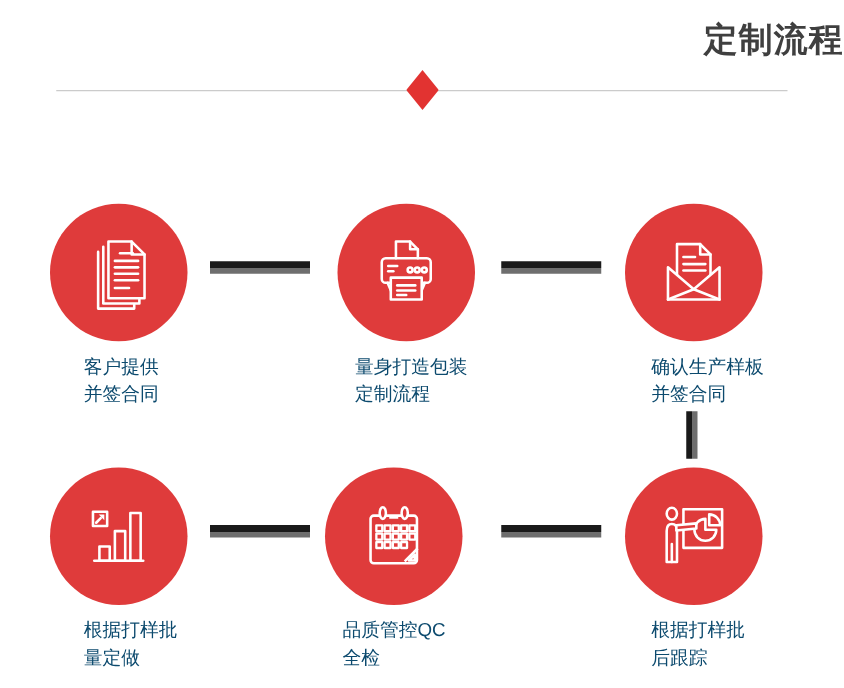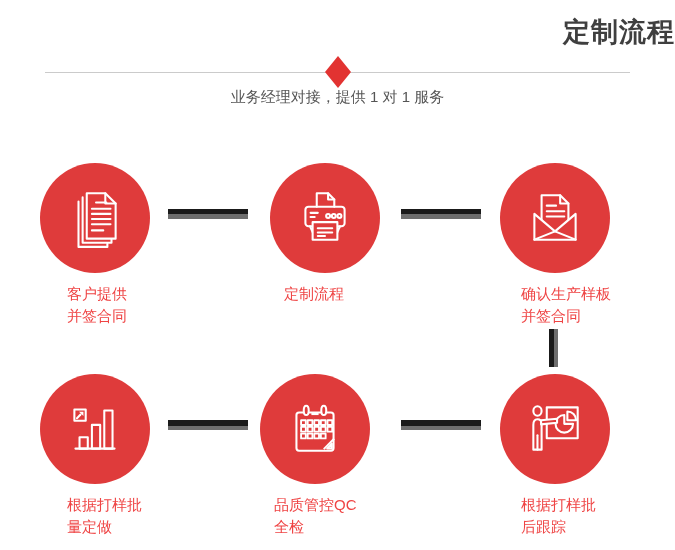--- a/index.html
+++ b/index.html
@@ -22,21 +22,21 @@
   .pos-2{left:270px;top:163px;}
   .pos-3{left:500px;top:163px;}
   .pos-4{left:40px;top:374px;}
   .pos-5{left:260px;top:374px;}
   .pos-6{left:500px;top:374px;}
   .circle{
     width:110px;height:110px;border-radius:50%;background:#df3b3b;
     display:flex;align-items:center;justify-content:center;
   }
   .step-label{
-    position:absolute;top:120px;font-size:15px;line-height:22px;color:#ef4444;
+    position:absolute;top:120px;font-size:15px;line-height:22px;color:#0c4a6e;
     white-space:nowrap;text-align:left;
   }
   .lbl-a{left:27px;} .lbl-b{left:14px;} .lbl-c{left:21px;}
   .conn-h{
     position:absolute;width:80px;height:10px;
     background:linear-gradient(to bottom,#1a1a1a 0%,#1a1a1a 55%,#6e6e6e 55%,#6e6e6e 100%);
   }
   .conn-h1{left:168px;top:209px;}
   .conn-h2{left:401px;top:209px;}
   .conn-h3{left:168px;top:420px;}
@@ -54,21 +54,20 @@
   <h1 class="title">定制流程</h1>
 
   <div class="divider"></div>
 
   <div class="diamond">
     <svg width="26" height="32" viewBox="0 0 26 32">
         <polygon points="13,0 26,16 13,32 0,16" fill="#e23331"></polygon>
       </svg>
   </div>
 
-  <div class="subtitle">业务经理对接，提供 1 对 1 服务</div>
 
   <div class="step pos-1">
     <div class="circle">
       <svg width="66" height="66" viewBox="0 0 64 64">
         <g stroke="#fff" stroke-width="2" fill="none" stroke-linejoin="round" stroke-linecap="round">
           <polyline points="16,16 16,60 44,60 44,57"></polyline>
           <polyline points="20,12 20,56 48,56 48,53"></polyline>
           <path d="M24,52 V8 H42 L52,18 V52 Z" fill="#df3b3b"></path>
           <path d="M42,8 V18 H52"></path>
           <line x1="33" y1="17" x2="43" y2="17"></line>
@@ -101,20 +100,21 @@
           <circle cx="40.5" cy="30" r="1.9"></circle>
           <circle cx="46" cy="30" r="1.9"></circle>
           <rect x="20" y="36" width="24" height="17" fill="#df3b3b"></rect>
           <line x1="25" y1="42" x2="39" y2="42"></line>
           <line x1="25" y1="46" x2="39" y2="46"></line>
           <line x1="25" y1="49.5" x2="32" y2="49.5"></line>
         </g>
       </svg>
     </div>
     <div class="step-label lbl-b">
+      <div>量身打造包装</div>
       <div>定制流程</div>
     </div>
   </div>
 
   <div class="step pos-4">
     <div class="circle">
       <svg width="66" height="66" viewBox="0 0 64 64">
         <g stroke="#fff" stroke-width="2" fill="none" stroke-linejoin="round" stroke-linecap="round">
           <rect x="12" y="13" width="11" height="11"></rect>
           <line x1="14.5" y1="21.5" x2="18" y2="18"></line>

